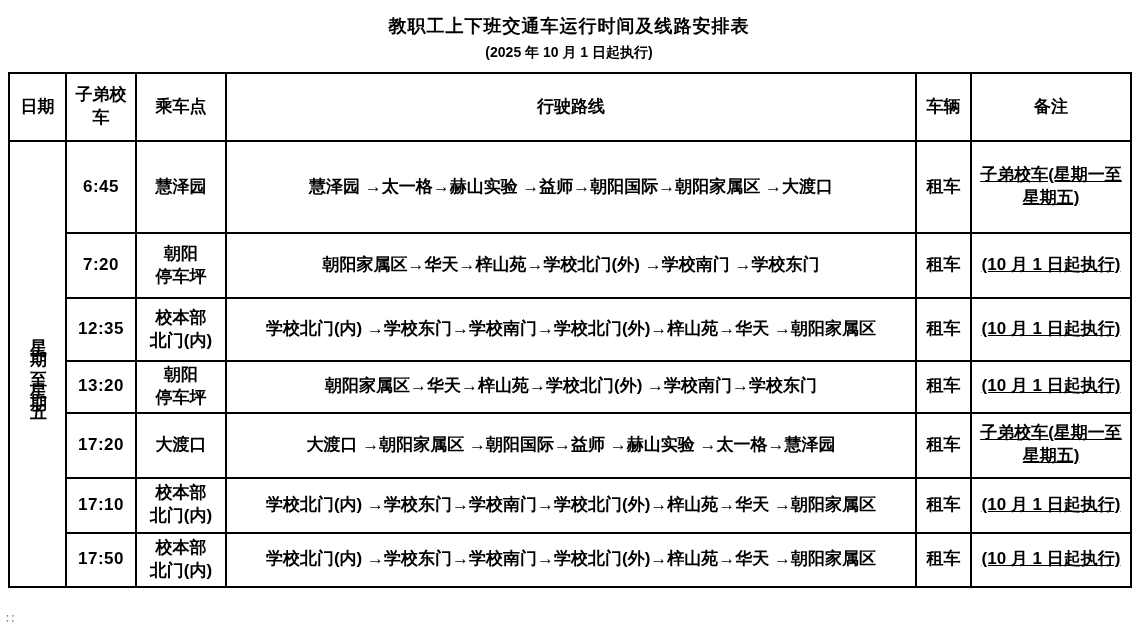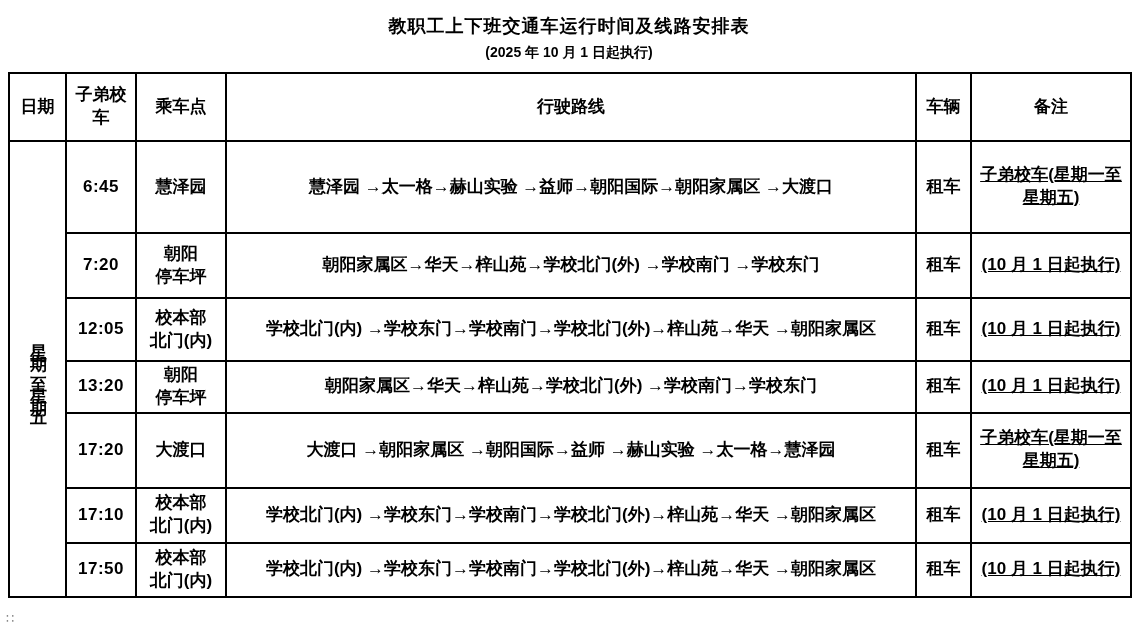--- a/index.html
+++ b/index.html
@@ -47,21 +47,21 @@
   col.c-stop    { width: 90px; }
   col.c-route   { width: 690px; }
   col.c-vehicle { width: 55px; }
   col.c-remark  { width: 160px; }
 
   tr.hdr  { height: 68px; }
   tr.r0 { height: 92px; }
   tr.r1 { height: 65px; }
   tr.r2 { height: 63px; }
   tr.r3 { height: 45px; }
-  tr.r4 { height: 75px; }
+  tr.r4 { height: 65px; }
   tr.r5 { height: 55px; }
   tr.r6 { height: 54px; }
 
   td.date-cell {
     writing-mode: vertical-rl;
     text-orientation: upright;
     letter-spacing: 11px;
     font-size: 18px;
     padding: 0;
   }
@@ -117,21 +117,21 @@
       <tr class="r1">
         <td class="time-cell">7:20</td>
         <td>朝阳
 停车坪</td>
         <td class="route-cell">朝阳家属区→华天→梓山苑→学校北门(外) →学校南门 →学校东门</td>
         <td>租车</td>
         <td class="remark-cell">(10 月 1 日起执行)</td>
       </tr>
 
       <tr class="r2">
-        <td class="time-cell">12:05</td>
+        <td class="time-cell">12:35</td>
         <td>校本部
 北门(内)</td>
         <td class="route-cell">学校北门(内) →学校东门→学校南门→学校北门(外)→梓山苑→华天 →朝阳家属区</td>
         <td>租车</td>
         <td class="remark-cell">(10 月 1 日起执行)</td>
       </tr>
 
       <tr class="r3">
         <td class="time-cell">13:20</td>
         <td>朝阳

